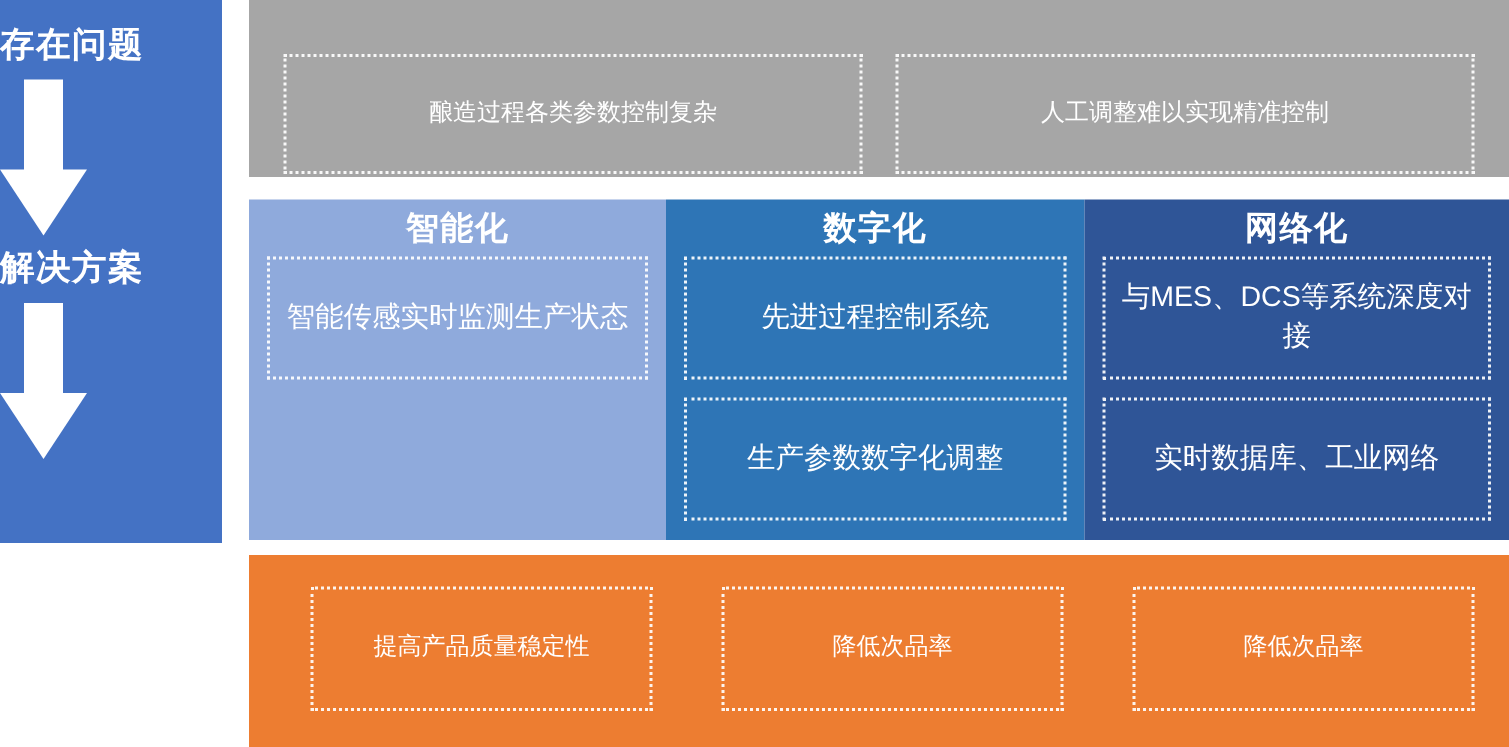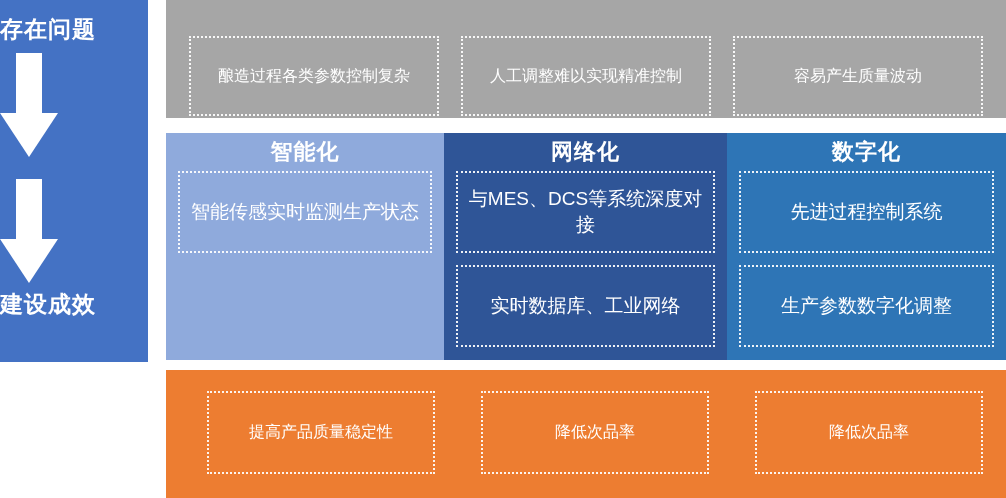--- a/index.html
+++ b/index.html
@@ -180,61 +180,58 @@
 
   <div id="sidebar">
 
     <div class="rail-label">存在问题</div>
 
     <div class="rail-arrow">
       <div class="shaft"></div>
       <div class="head"></div>
     </div>
 
+    <div class="rail-label">解决方案</div>
 
     <div class="rail-arrow">
       <div class="shaft"></div>
       <div class="head"></div>
     </div>
 
-    <div class="rail-label">建设成效</div>
   </div>
 
   <div id="content">
 
     <div class="panel" id="panel-problems">
       <div class="band-cell">
         <div class="dbox">酿造过程各类参数控制复杂</div>
       </div>
       <div class="band-cell">
         <div class="dbox">人工调整难以实现精准控制</div>
-      </div>
-      <div class="band-cell">
-        <div class="dbox">容易产生质量波动</div>
       </div>
     </div>
 
     <div class="panel" id="panel-solutions">
 
       <div class="sol-col" id="sol-col-0">
         <div class="sol-title">智能化</div>
         <div class="sol-box">智能传感实时监测生产状态</div>
+      </div>
+
+      <div class="sol-col" id="sol-col-1">
+        <div class="sol-title">数字化</div>
+        <div class="sol-box">先进过程控制系统</div>
+        <div class="sol-box">生产参数数字化调整</div>
       </div>
 
       <div class="sol-col" id="sol-col-2">
         <div class="sol-title">网络化</div>
         <div class="sol-box">与MES、DCS等系统深度对接</div>
         <div class="sol-box">实时数据库、工业网络</div>
       </div>
-
-      <div class="sol-col" id="sol-col-1">
-        <div class="sol-title">数字化</div>
-        <div class="sol-box">先进过程控制系统</div>
-        <div class="sol-box">生产参数数字化调整</div>
-      </div>
     </div>
 
     <div class="panel" id="panel-outcomes">
       <div class="band-cell">
         <div class="dbox">提高产品质量稳定性</div>
       </div>
       <div class="band-cell">
         <div class="dbox">降低次品率</div>
       </div>
       <div class="band-cell">

